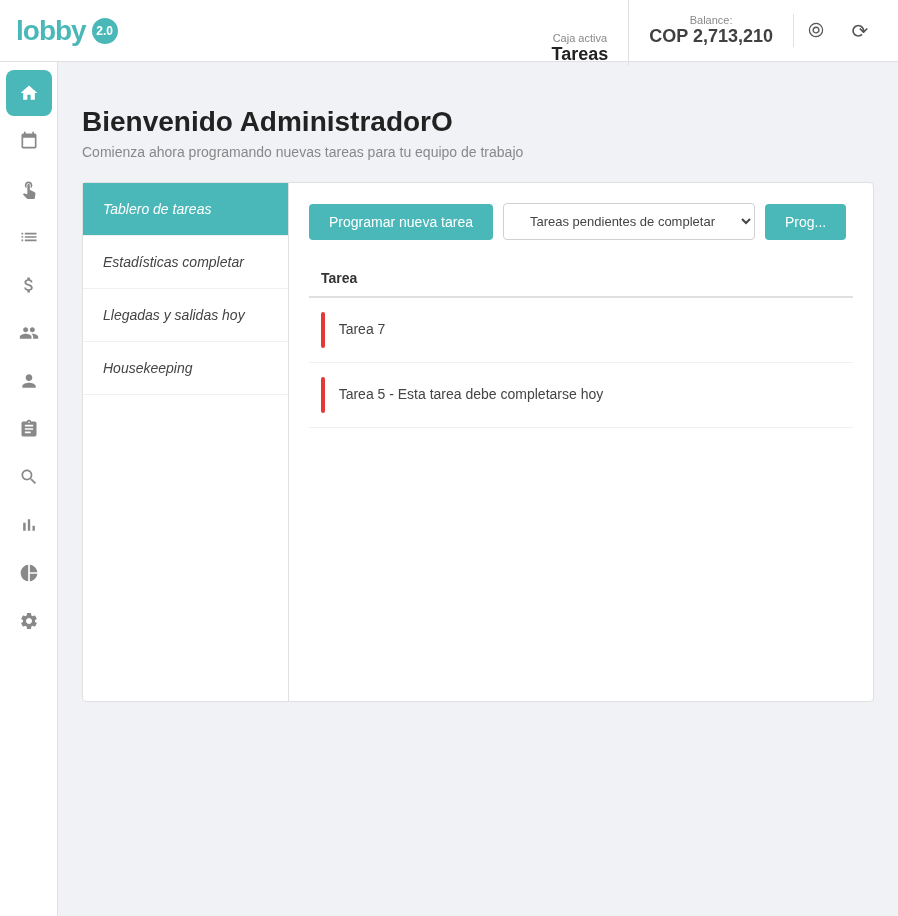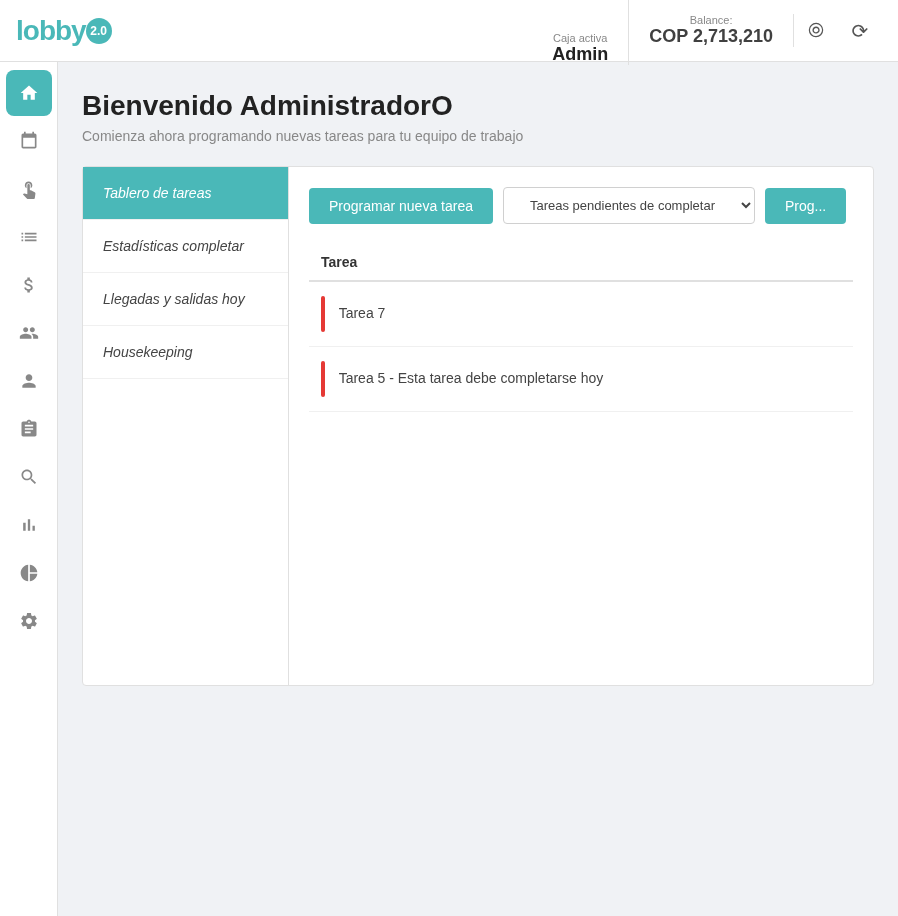--- a/index.html
+++ b/index.html
@@ -29,20 +29,21 @@
       background: #4ab8b8;
       color: #fff;
       font-size: 12px;
       font-weight: bold;
       border-radius: 50%;
       width: 26px;
       height: 26px;
       display: flex;
       align-items: center;
       justify-content: center;
+      margin-left: 6px;
     }
     .header-spacer { flex: 1; }
     .header-right {
       display: flex;
       align-items: center;
       gap: 0;
     }
     .header-caja {
       text-align: center;
       padding: 0 20px;
@@ -115,20 +116,21 @@
       font-size: 18px;
       transition: background 0.15s;
     }
     .sidebar-item.active { background: #4ab8b8; color: #fff; }
 
     
     .content {
       flex: 1;
       padding: 28px 24px 24px 24px;
       overflow-y: auto;
+      margin-top: 16px;
     }
     .welcome-title {
       font-size: 28px;
       font-weight: 600;
       color: #222;
       margin-bottom: 6px;
     }
     .welcome-subtitle {
       font-size: 14px;
       color: #888;
@@ -235,21 +237,21 @@
 
 <div class="header">
   <div class="logo-area">
     <span class="logo-text">lobby</span>
     <span class="logo-badge">2.0</span>
   </div>
   <div class="header-spacer"></div>
   <div class="header-right">
     <div class="header-caja">
       <div class="header-caja-label">Caja activa</div>
-      <div class="header-caja-value">Admin</div>
+      <div class="header-caja-value">Tareas</div>
     </div>
     <div class="header-balance">
       <div class="header-balance-label">Balance:</div>
       <div class="header-balance-value">COP 2,713,210</div>
     </div>
     <button class="header-icon-btn">⦾</button>
     <button class="header-icon-btn">⟳</button>
   </div>
 </div>
 

